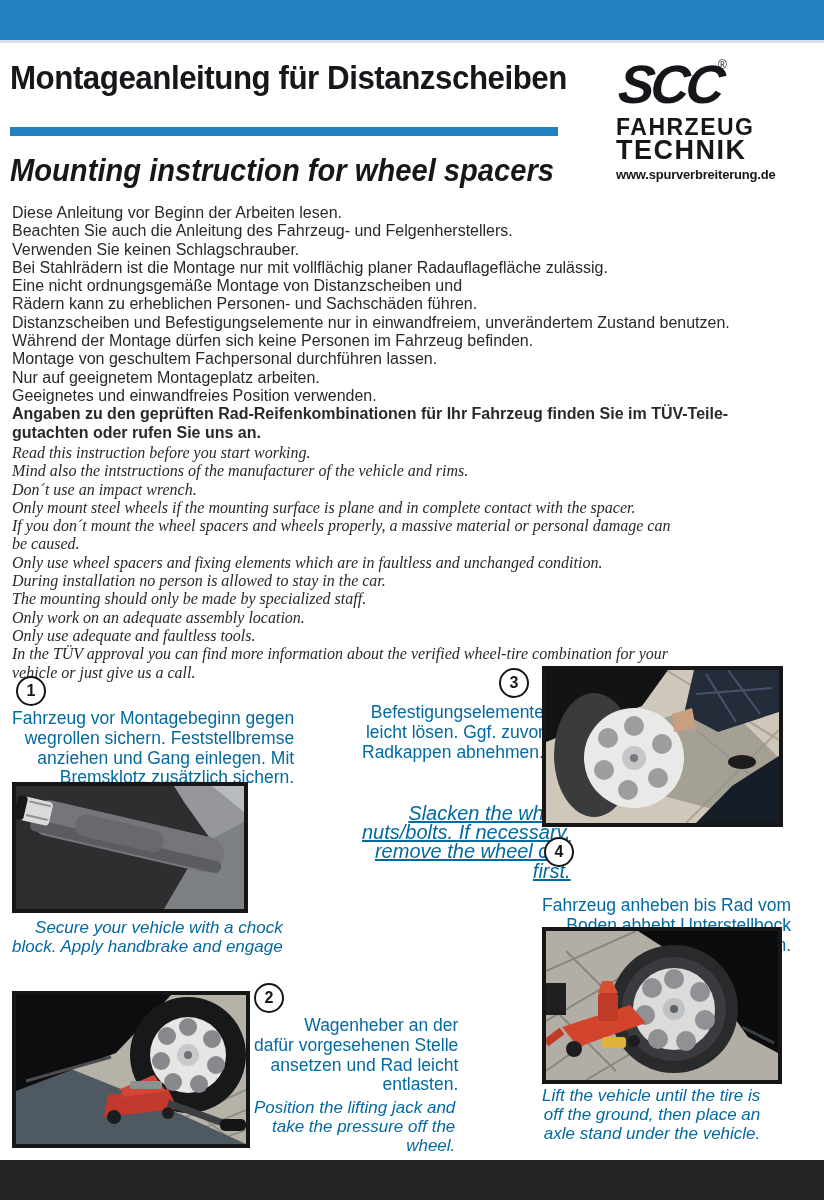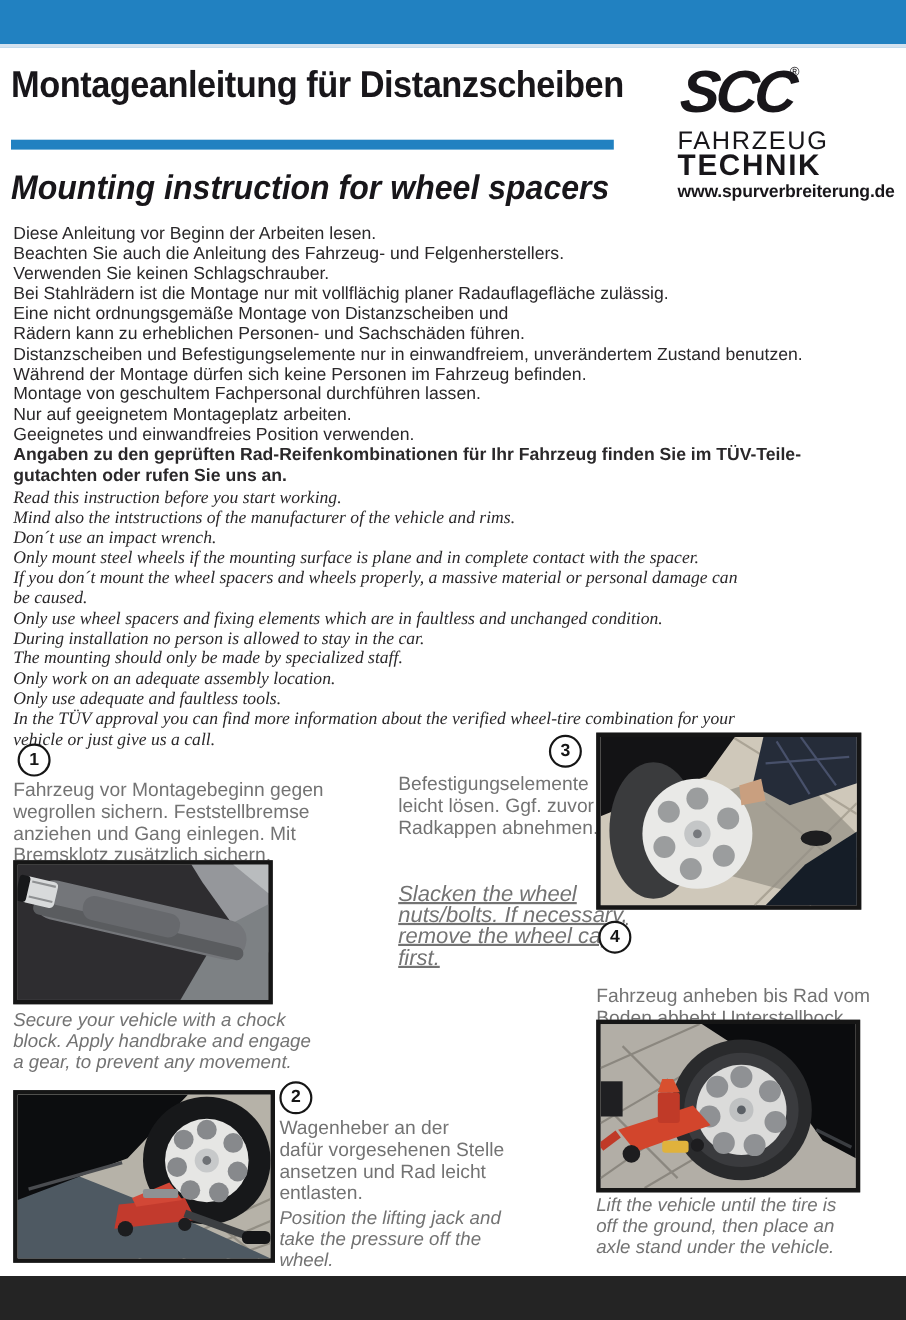--- a/index.html
+++ b/index.html
@@ -16,34 +16,34 @@
   .title-de{left:10px;top:58px;font-size:34px;font-weight:bold;letter-spacing:-0.5px;
     color:#18161a;transform:scaleX(0.92);transform-origin:left top;white-space:nowrap;}
   .blue-rule{left:10px;top:127px;width:548px;height:9px;background:#2181c1;}
   .title-en{left:10px;top:153px;font-size:31px;font-weight:bold;font-style:italic;
     color:#18161a;transform:scaleX(0.94);transform-origin:left top;white-space:nowrap;}
   
   .logo{left:616px;top:56px;width:185px;color:#18161a;}
   .logo .scc{font-size:54px;line-height:56px;font-weight:bold;font-style:italic;
     letter-spacing:-4px;transform:skewX(-6deg);transform-origin:left bottom;display:inline-block;}
   .logo .reg{font-size:12px;font-style:normal;vertical-align:top;position:relative;top:2px;letter-spacing:0;}
-  .logo .l1{font-size:23px;line-height:22px;font-weight:normal;letter-spacing:1.5px;margin-top:4px;}
+  .logo .l1{font-size:23px;line-height:22px;font-weight:bold;letter-spacing:1.5px;margin-top:4px;}
   .logo .l2{font-size:27px;line-height:25px;font-weight:bold;letter-spacing:1.5px;}
-  .logo .url{font-size:16px;line-height:14px;font-weight:bold;margin-top:5px;letter-spacing:-0.2px;white-space:nowrap;}
+  .logo .url{font-size:13px;line-height:14px;font-weight:bold;margin-top:5px;letter-spacing:-0.2px;white-space:nowrap;}
   
   .para{font-size:16px;line-height:18.3px;white-space:nowrap;color:#2a282a;}
   .para span{display:block;}
   .para .bold{font-weight:bold;}
   .para-de{left:12px;top:204px;}
   .para-en{left:12px;top:444px;font-style:italic;font-family:Liberation Serif, serif;}
   
   .badge{width:26px;height:26px;border:2.5px solid #161616;border-radius:50%;
     background:#fff;display:flex;align-items:center;justify-content:center;
     font-size:16px;font-weight:bold;color:#161616;}
-  .steptext{font-size:17.5px;line-height:19.8px;color:#737373;white-space:nowrap;}
+  .steptext{font-size:17.5px;line-height:19.8px;color:#0369a1;white-space:nowrap;text-align:right;}
   .steptext span{display:block;}
   .cap{font-style:italic;}
   .photo{border:4px solid #161616;background:#888;line-height:0;}
   .photo svg{display:block;}
 </style>
 </head>
 <body>
 
 <div class="abs topbar"></div>
 
@@ -114,21 +114,20 @@
       <rect x="2" y="34" width="30" height="24" rx="4" fill="#d8dadb"></rect>
       <rect x="-4" y="34" width="10" height="24" rx="3" fill="#17181a"></rect>
       <line x1="8" y1="38" x2="30" y2="38" stroke="#8e9092" stroke-width="2"></line>
       <line x1="8" y1="52" x2="30" y2="52" stroke="#8e9092" stroke-width="2"></line>
     </g>
   </svg>
 </div>
 <div class="abs steptext cap" style="left:12px;top:918px;font-size:17px;line-height:19.2px;">
   <span>Secure your vehicle with a chock</span>
   <span>block. Apply handbrake and engage</span>
-  <span>a gear, to prevent any movement.</span>
 </div>
 
 <div class="abs photo" style="left:12px;top:991px;">
   <svg width="230" height="149" viewBox="0 0 230 149">
     <rect x="0" y="0" width="230" height="149" fill="#b6b2a8"></rect>
     <g stroke="#928e84" stroke-width="2">
       <line x1="110" y1="149" x2="230" y2="95"></line>
       <line x1="150" y1="149" x2="230" y2="115"></line>
       <line x1="190" y1="149" x2="230" y2="135"></line>
       <line x1="160" y1="100" x2="220" y2="149"></line>

